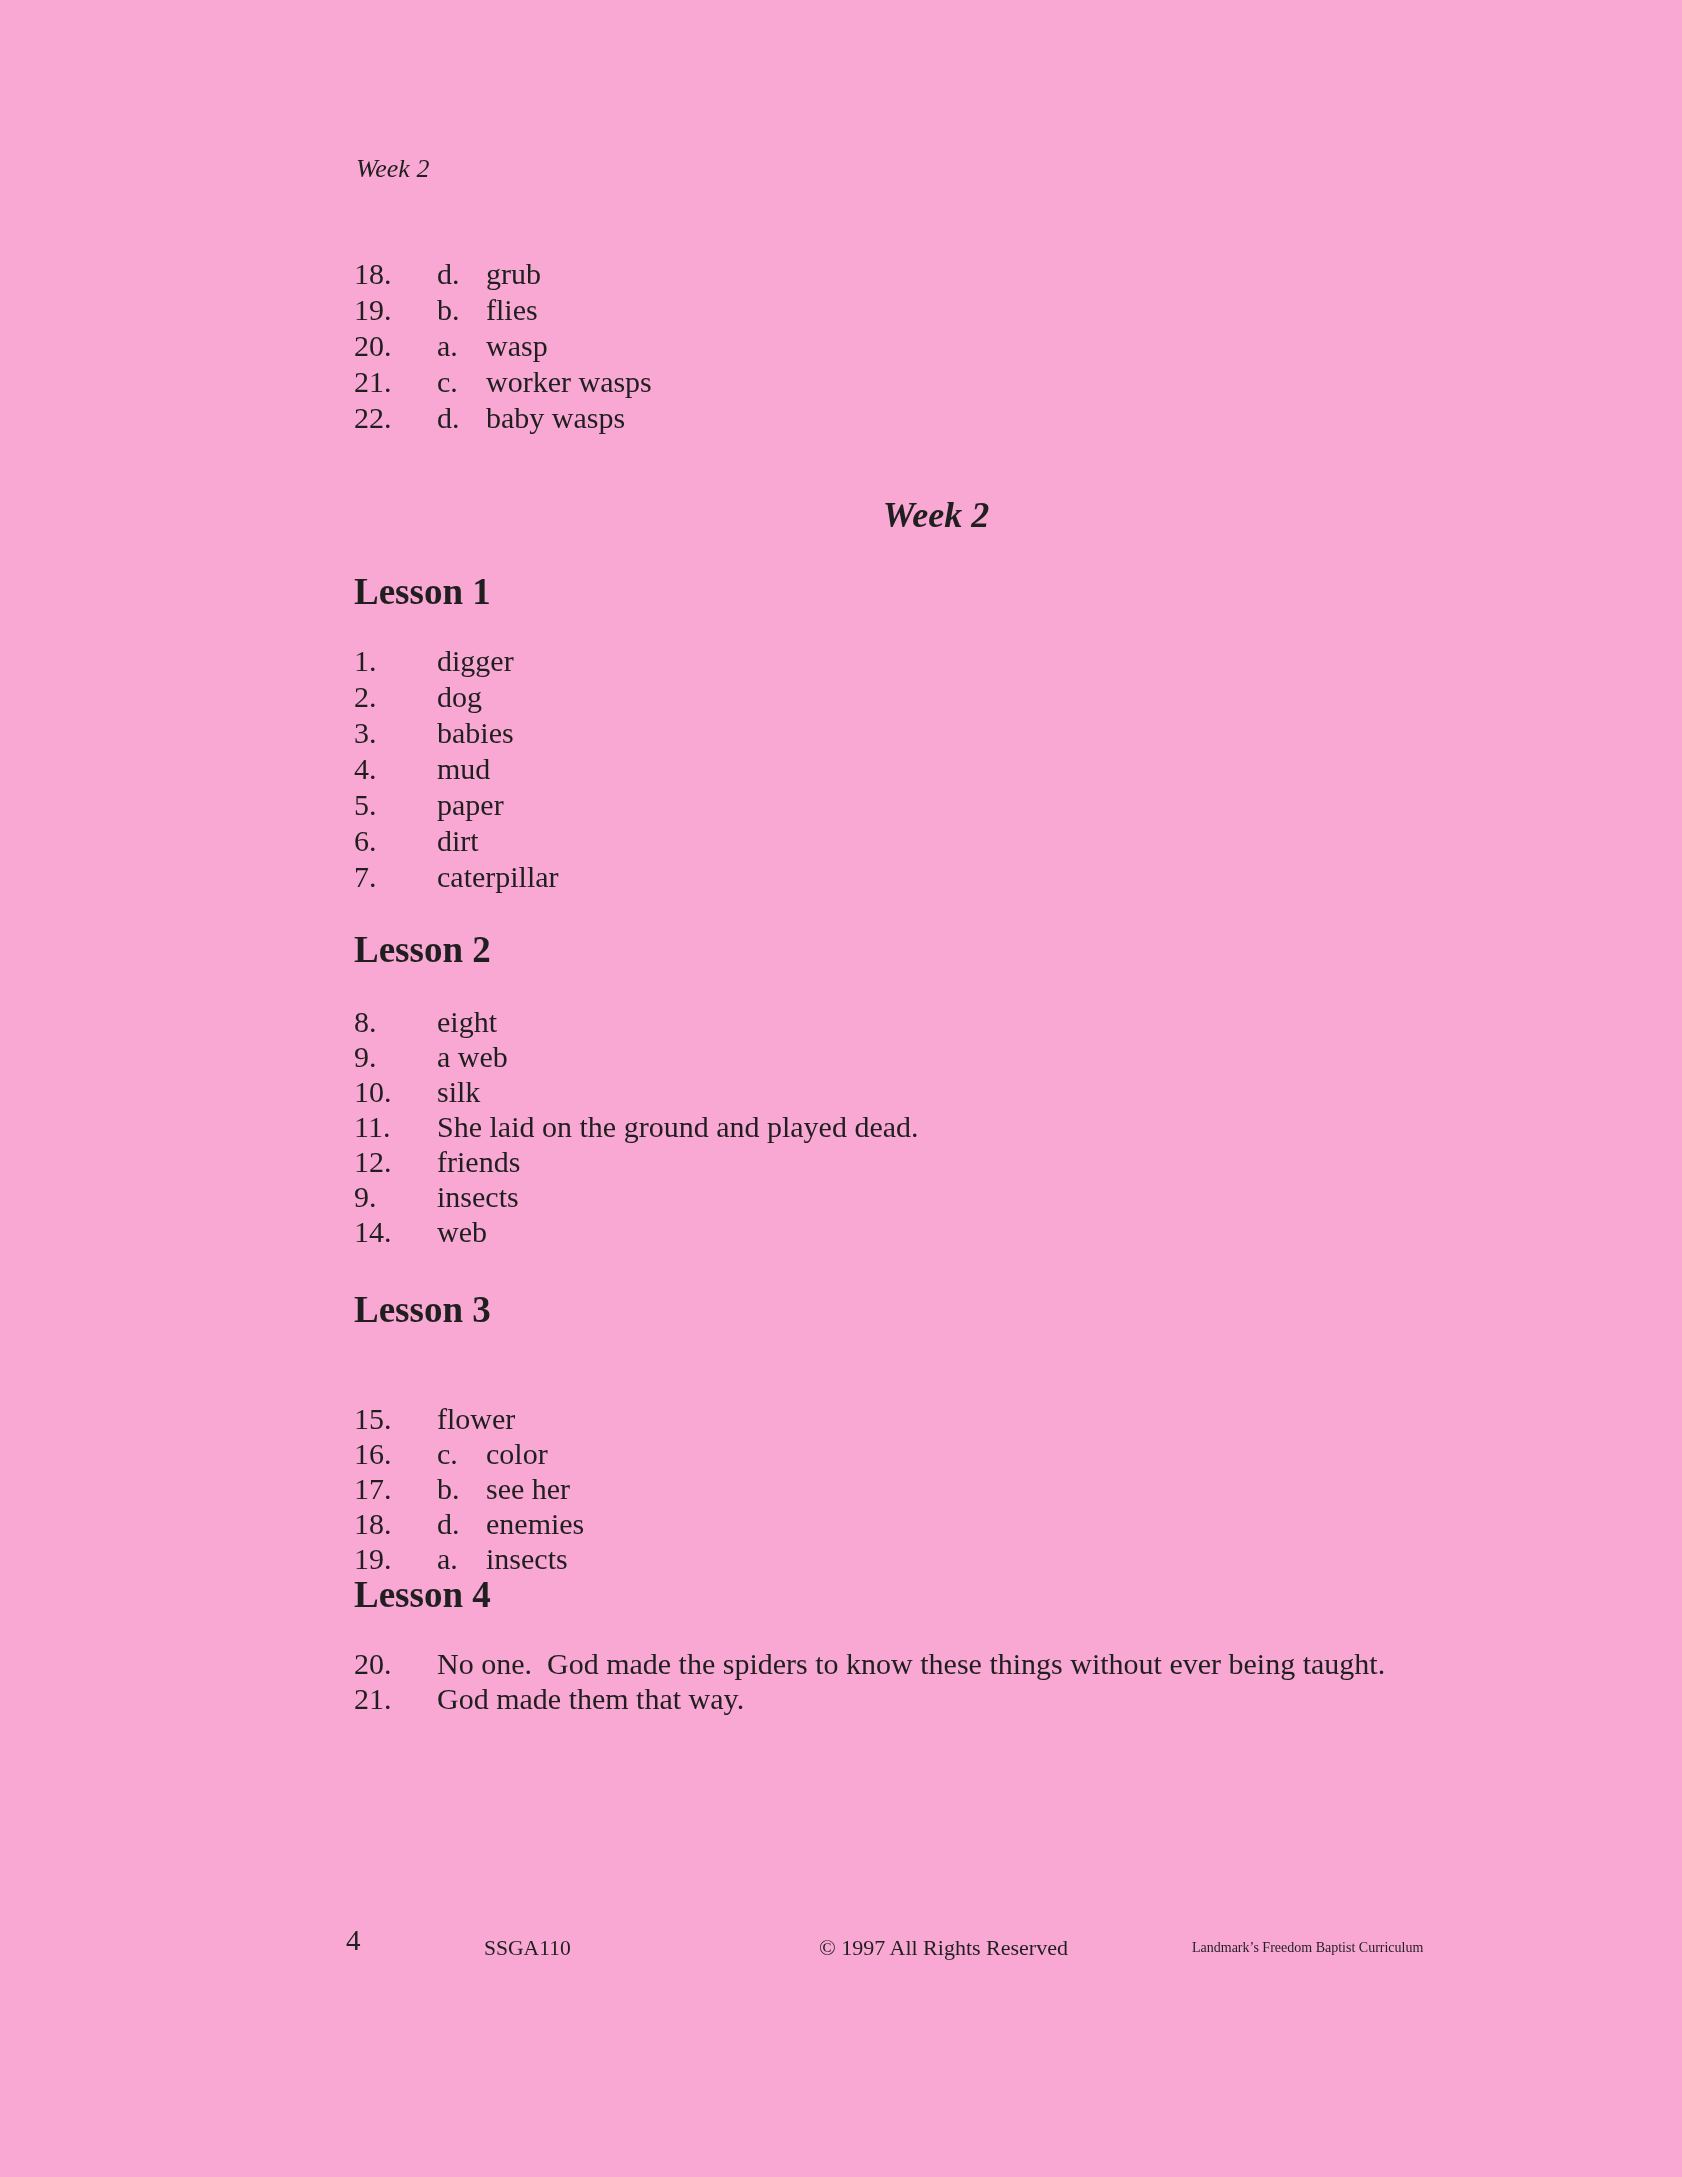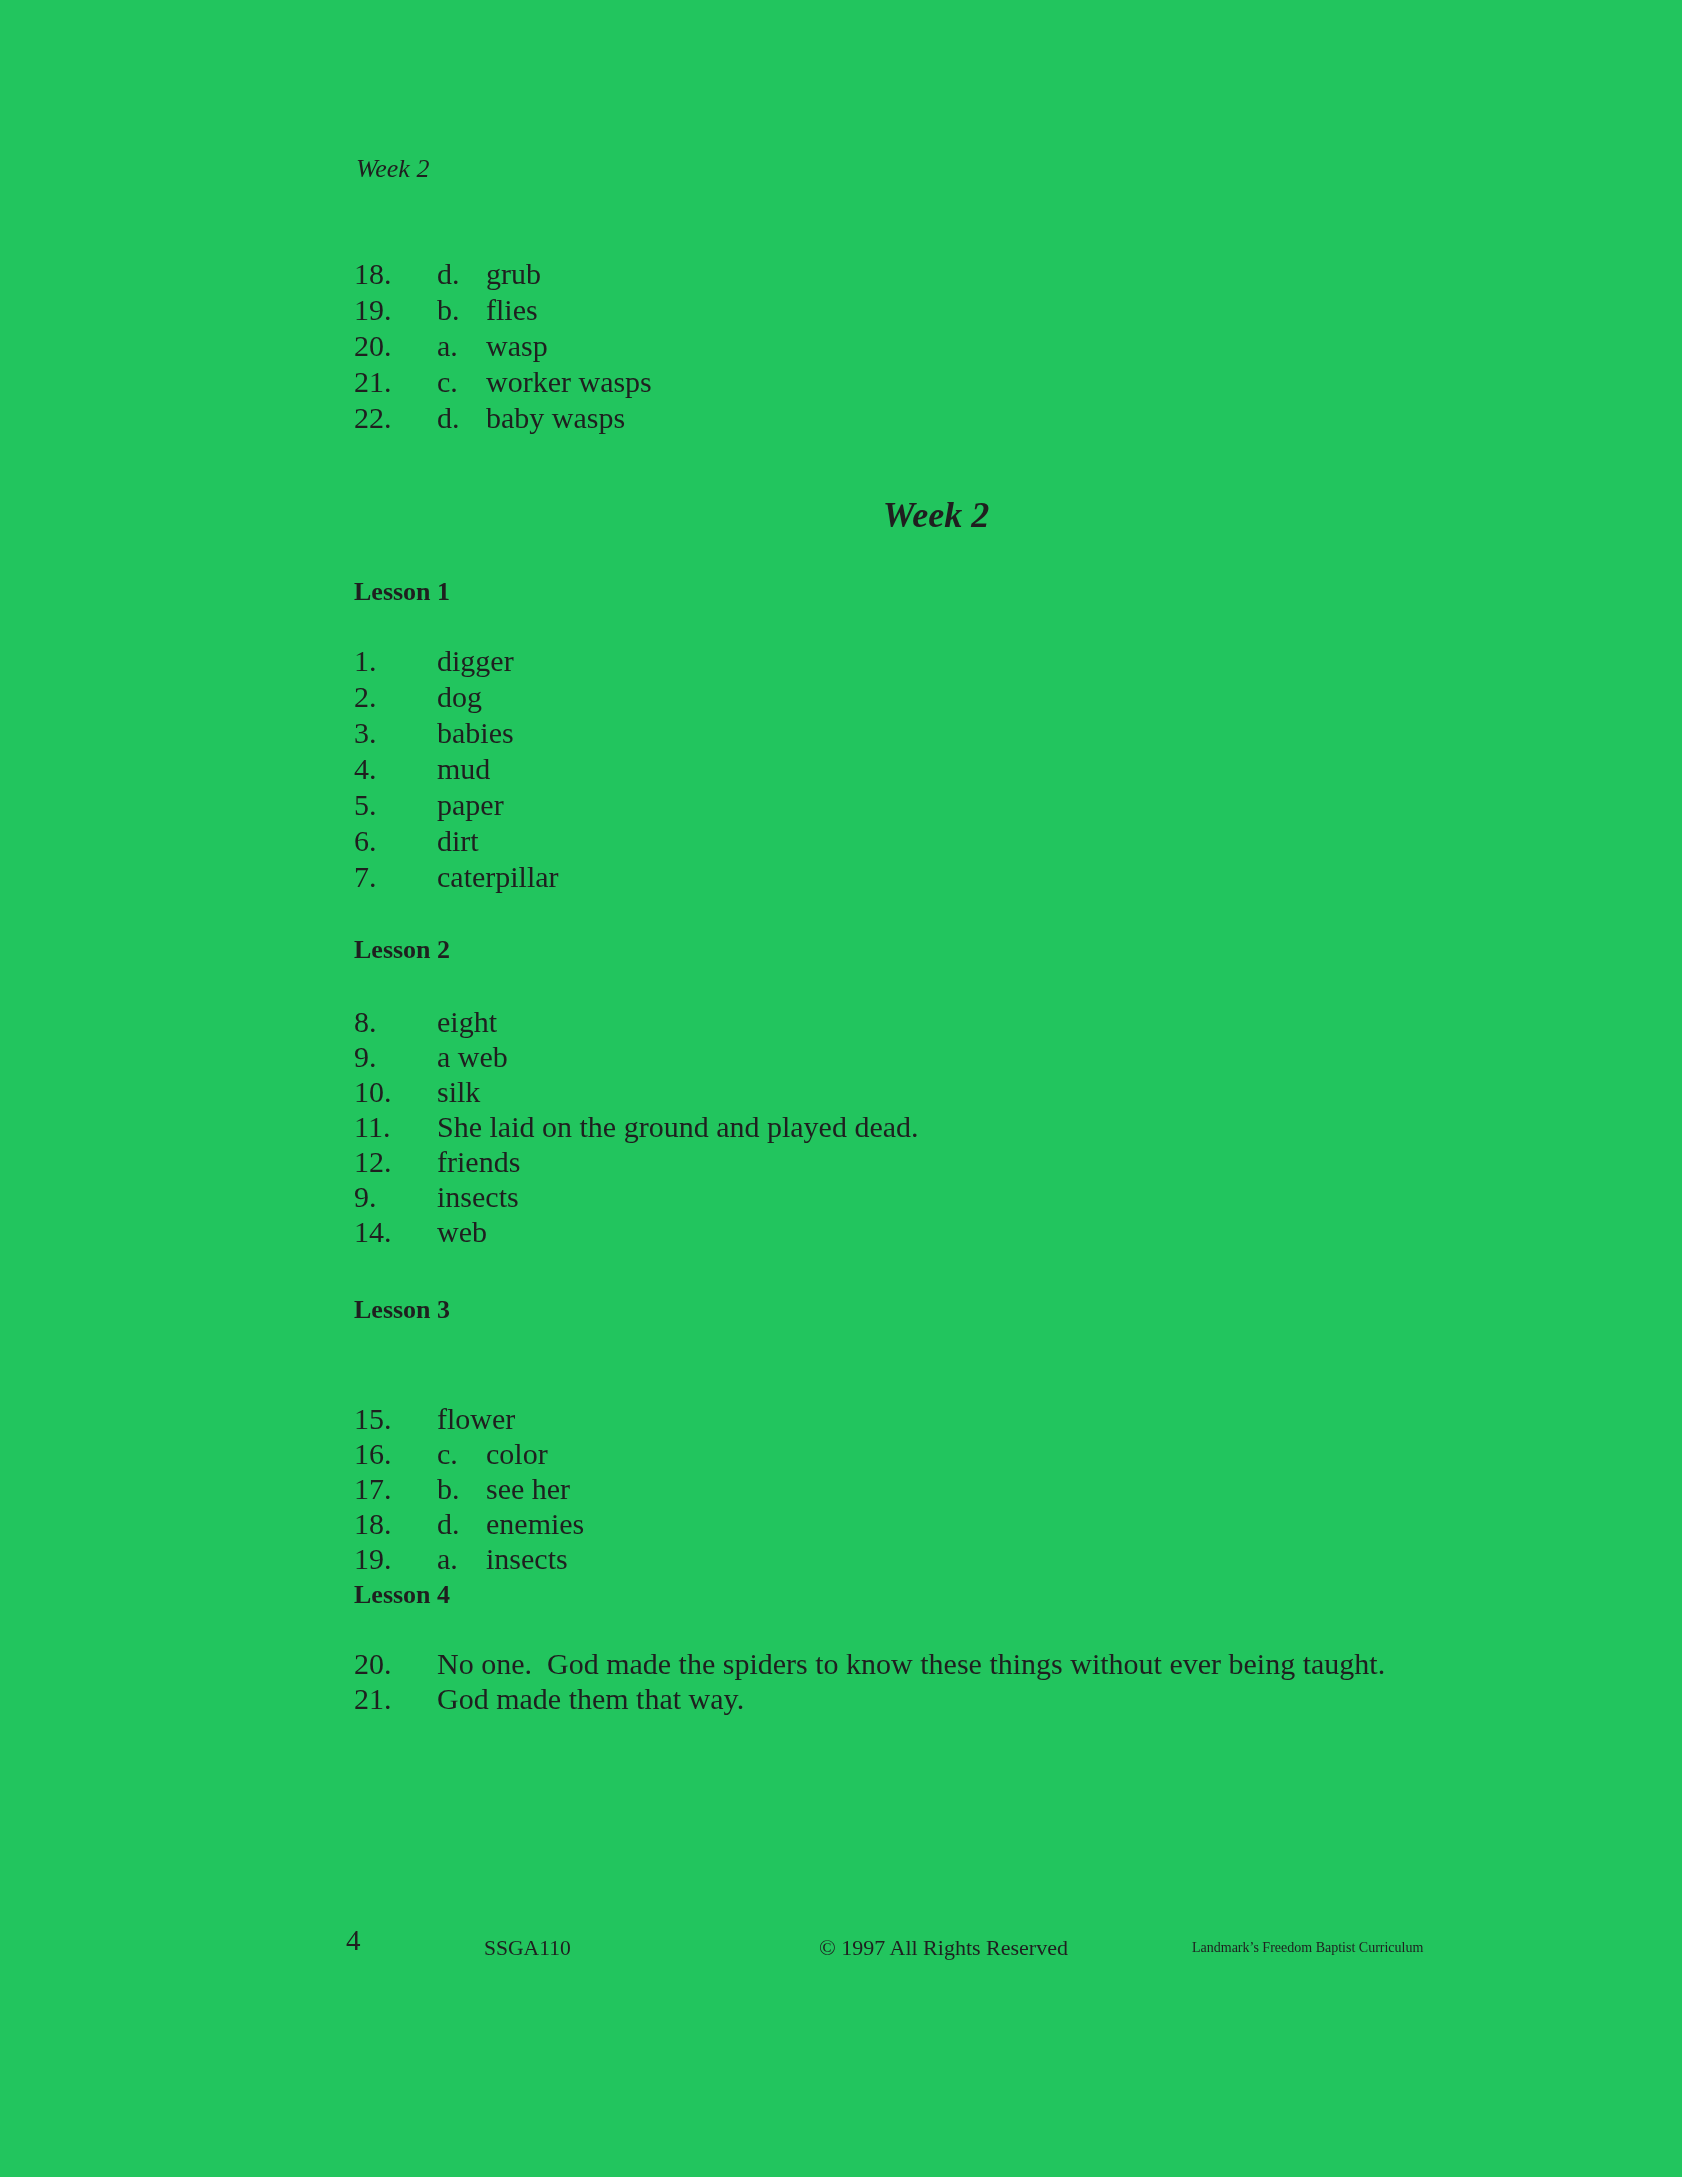--- a/index.html
+++ b/index.html
@@ -1,20 +1,20 @@
 <!DOCTYPE html>
 <html style="font-size:14px"><head>
 <meta charset="utf-8">
 <style>
   html, body { margin: 0; padding: 0; background: #e8e8e8; }
   .page {
     position: relative;
     width: 1683px;
     height: 2177px;
-    background: #22c55e;
+    background: #f9a8d4;
     font-family: "Liberation Serif", "DejaVu Serif", serif;
     color: #1f1f1f;
     overflow: hidden;
   }
   .running-header {
     position: absolute;
     left: 356px;
     top: 154px;
     font-size: 26px;
     font-style: italic;
@@ -38,21 +38,21 @@
     width: 1164px;
     text-align: center;
     font-size: 36px;
     font-weight: bold;
     font-style: italic;
     line-height: 42px;
   }
   .lesson-heading {
     position: absolute;
     left: 354px;
-    font-size: 26px;
+    font-size: 37px;
     font-weight: bold;
     line-height: 35px;
   }
   .heading-1 { top: 574px; }
   .heading-2 { top: 932px; }
   .heading-3 { top: 1292px; }
   .heading-4 { top: 1577px; }
   .list-1 { top: 643px;  line-height: 36px; }
   .list-2 { top: 1004px; line-height: 35px; }
   .list-3 { top: 1361px; line-height: 35px; margin-top: 40px; }

